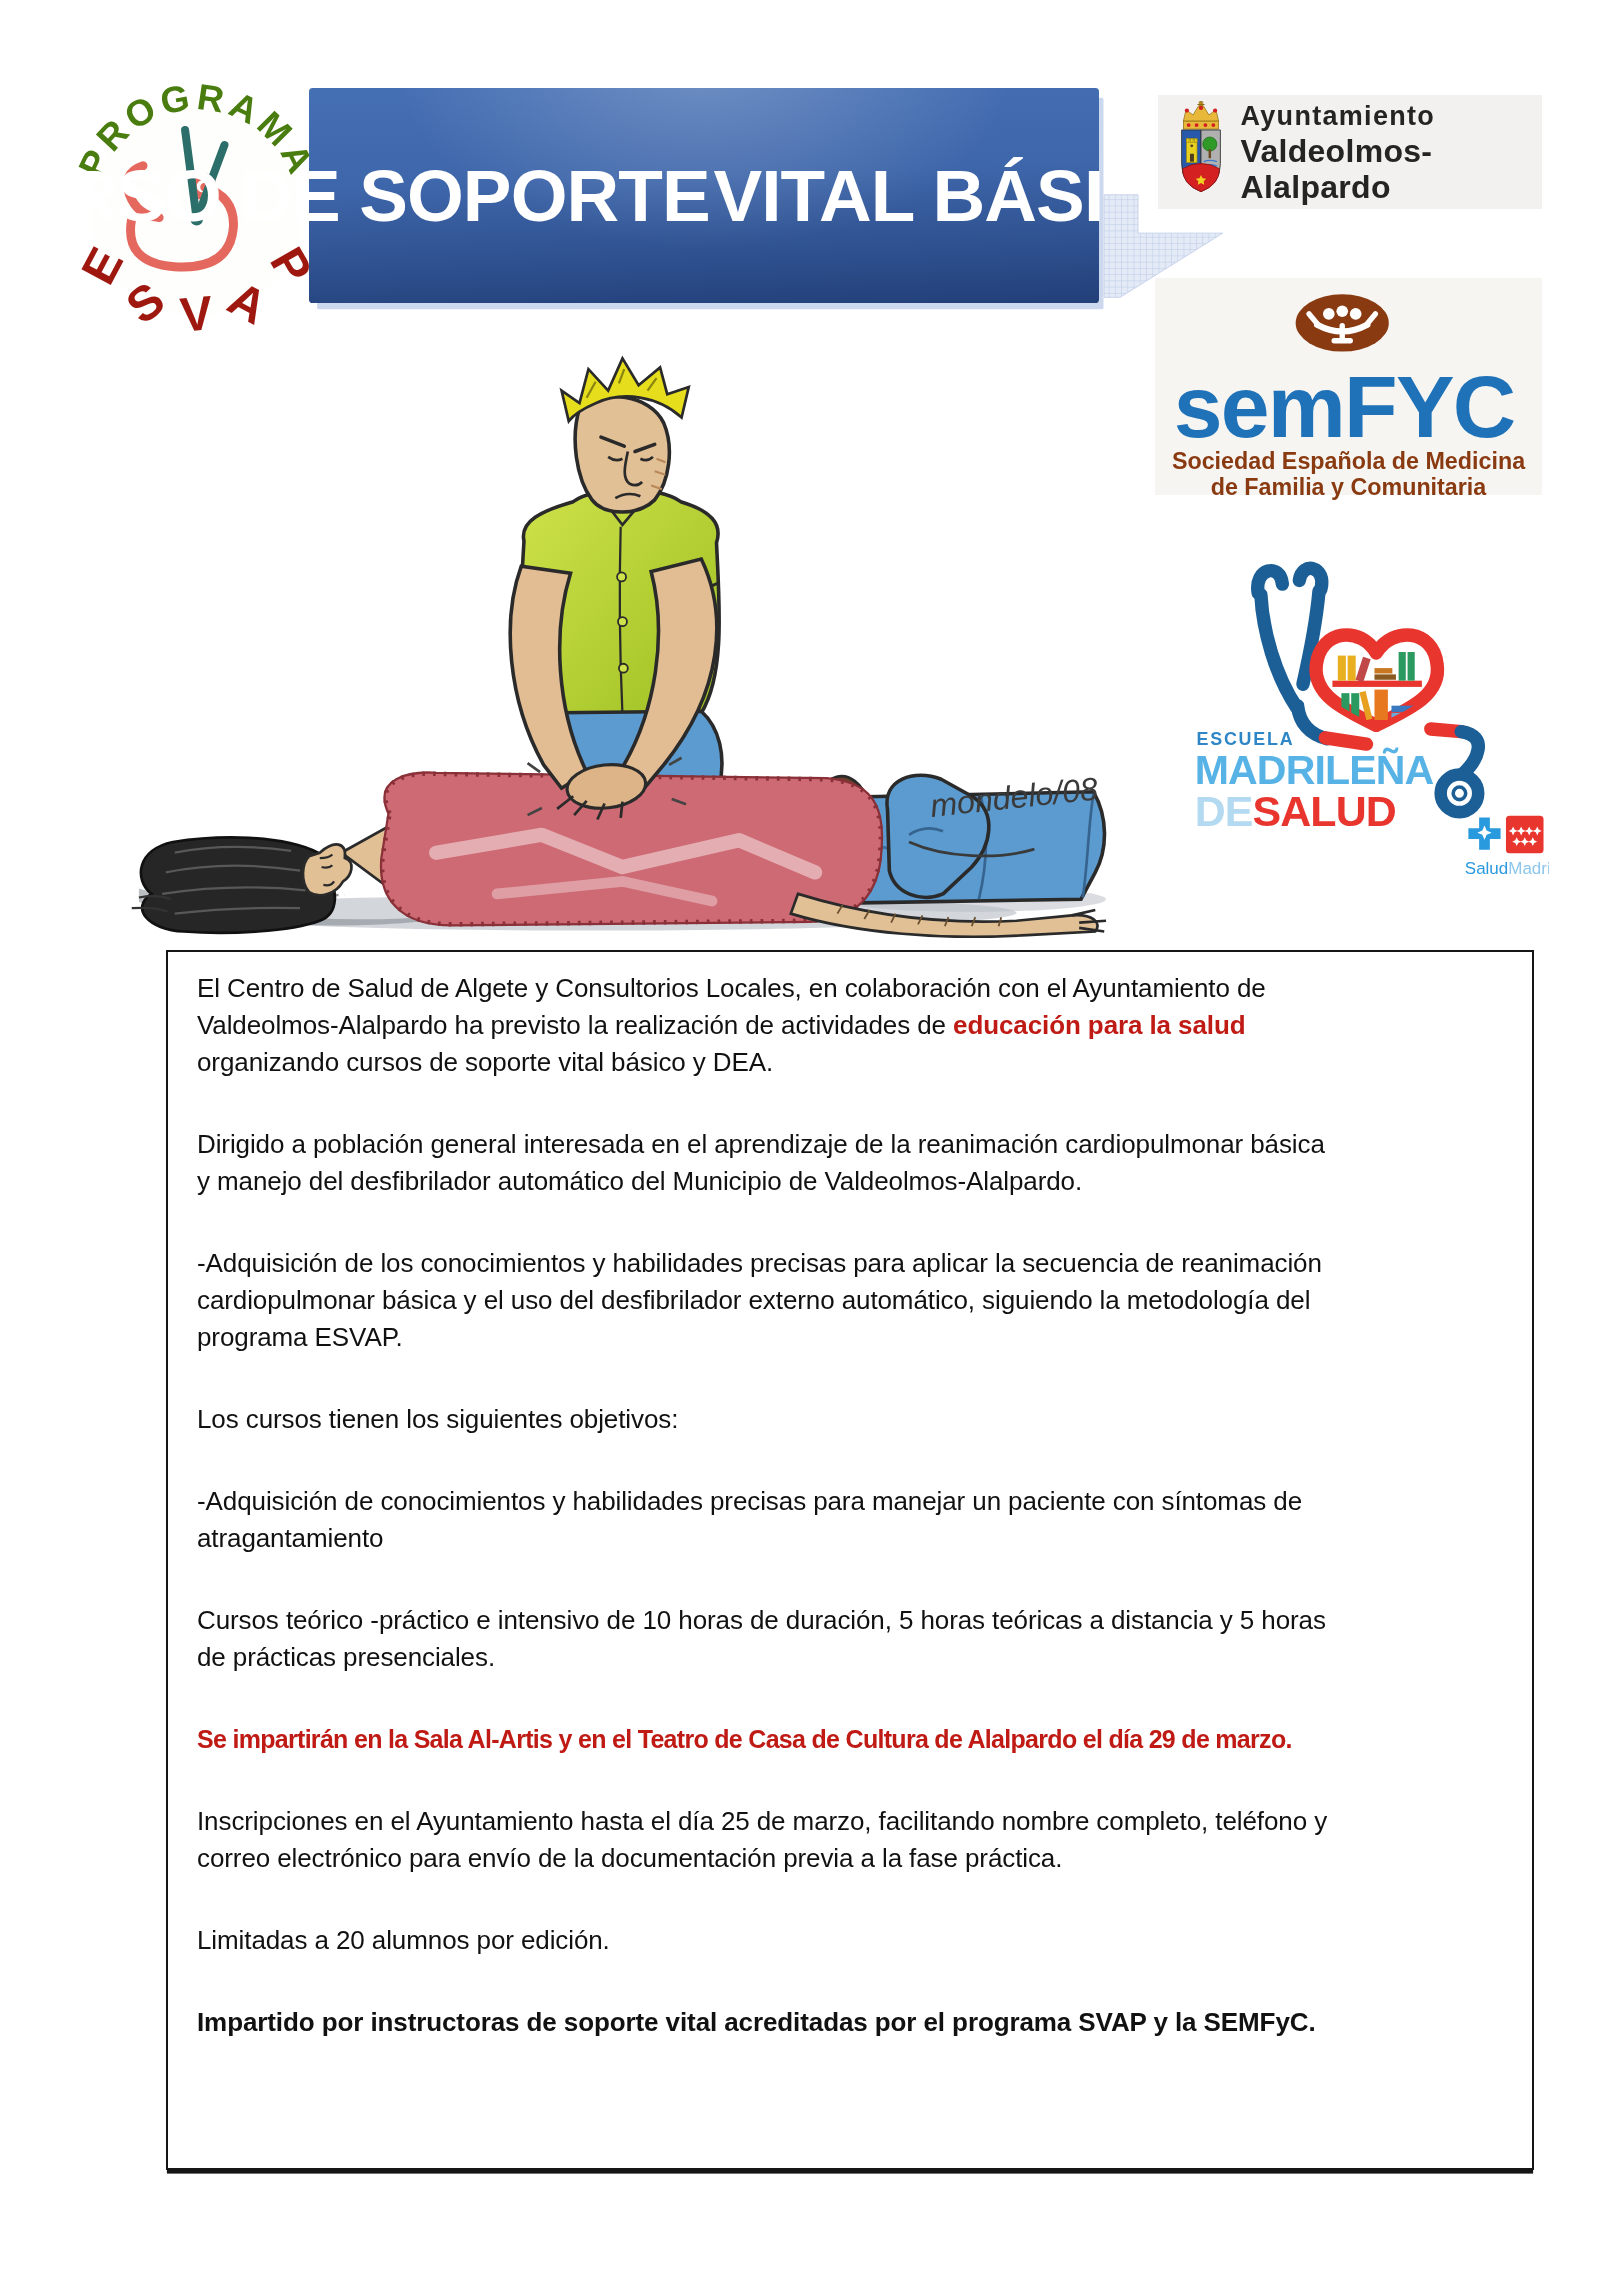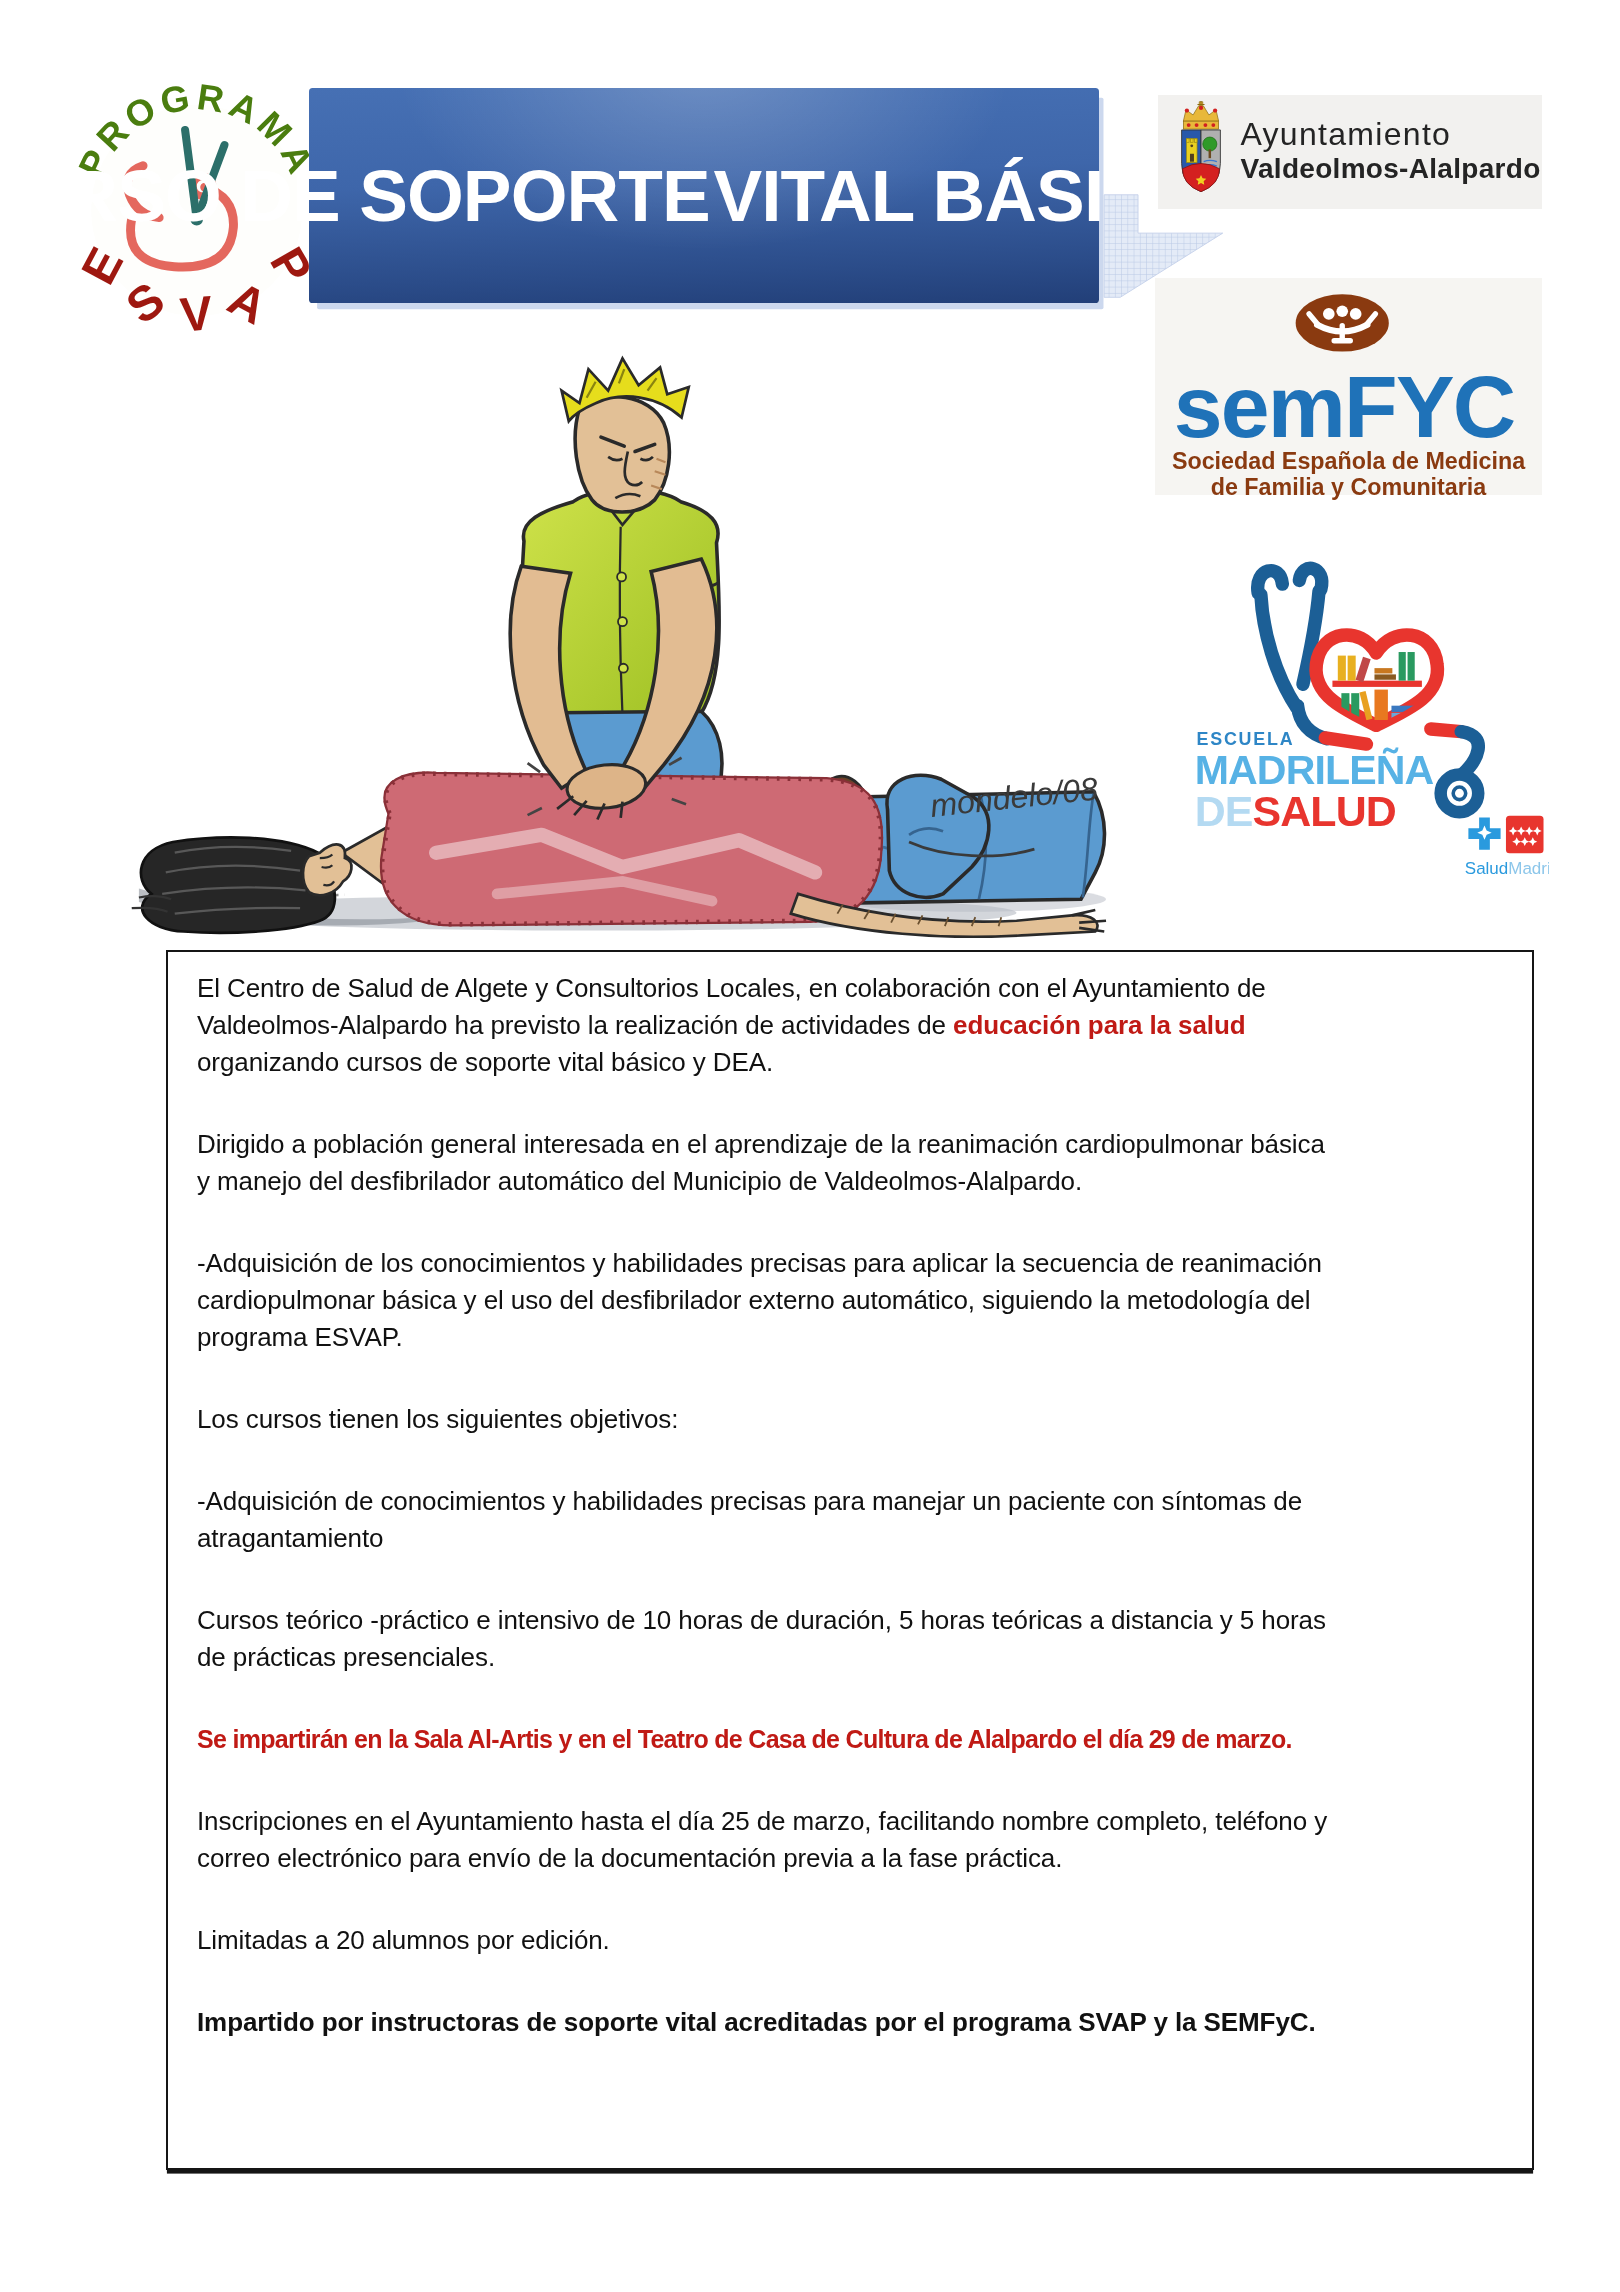--- a/index.html
+++ b/index.html
@@ -23,22 +23,22 @@
     color:#fff;font-weight:bold;font-size:73px;line-height:93px;letter-spacing:-0.9px;
     text-align:center;white-space:nowrap;
   }
 
   
   .ayto-block{
     left:1158px;top:95px;width:384px;height:114px;background:#f2f1ef;
     display:flex;align-items:center;
   }
   .ayto-text{margin-left:12.5px;color:#242424;}
-  .ayto-l1{font-size:32px;font-weight:400;letter-spacing:1.3px;line-height:34px;}
-  .ayto-l2{font-size:28px;font-weight:bold;letter-spacing:0.3px;line-height:36px;}
+  .ayto-l1{font-size:27px;font-weight:700;letter-spacing:1.3px;line-height:34px;}
+  .ayto-l2{font-size:32px;font-weight:bold;letter-spacing:0.3px;line-height:36px;}
 
   
   .semfyc-block{left:1155px;top:278px;width:387px;height:217px;background:#f6f5f2;overflow:visible;}
 
   
   .textbox{
     left:166px;top:950px;width:1368px;height:1220px;box-sizing:border-box;
     border:2.7px solid #151515;background:#fff;
     box-shadow:0 4.5px 0 -0.9px #151515;
     padding:18px 23px;overflow:hidden;

